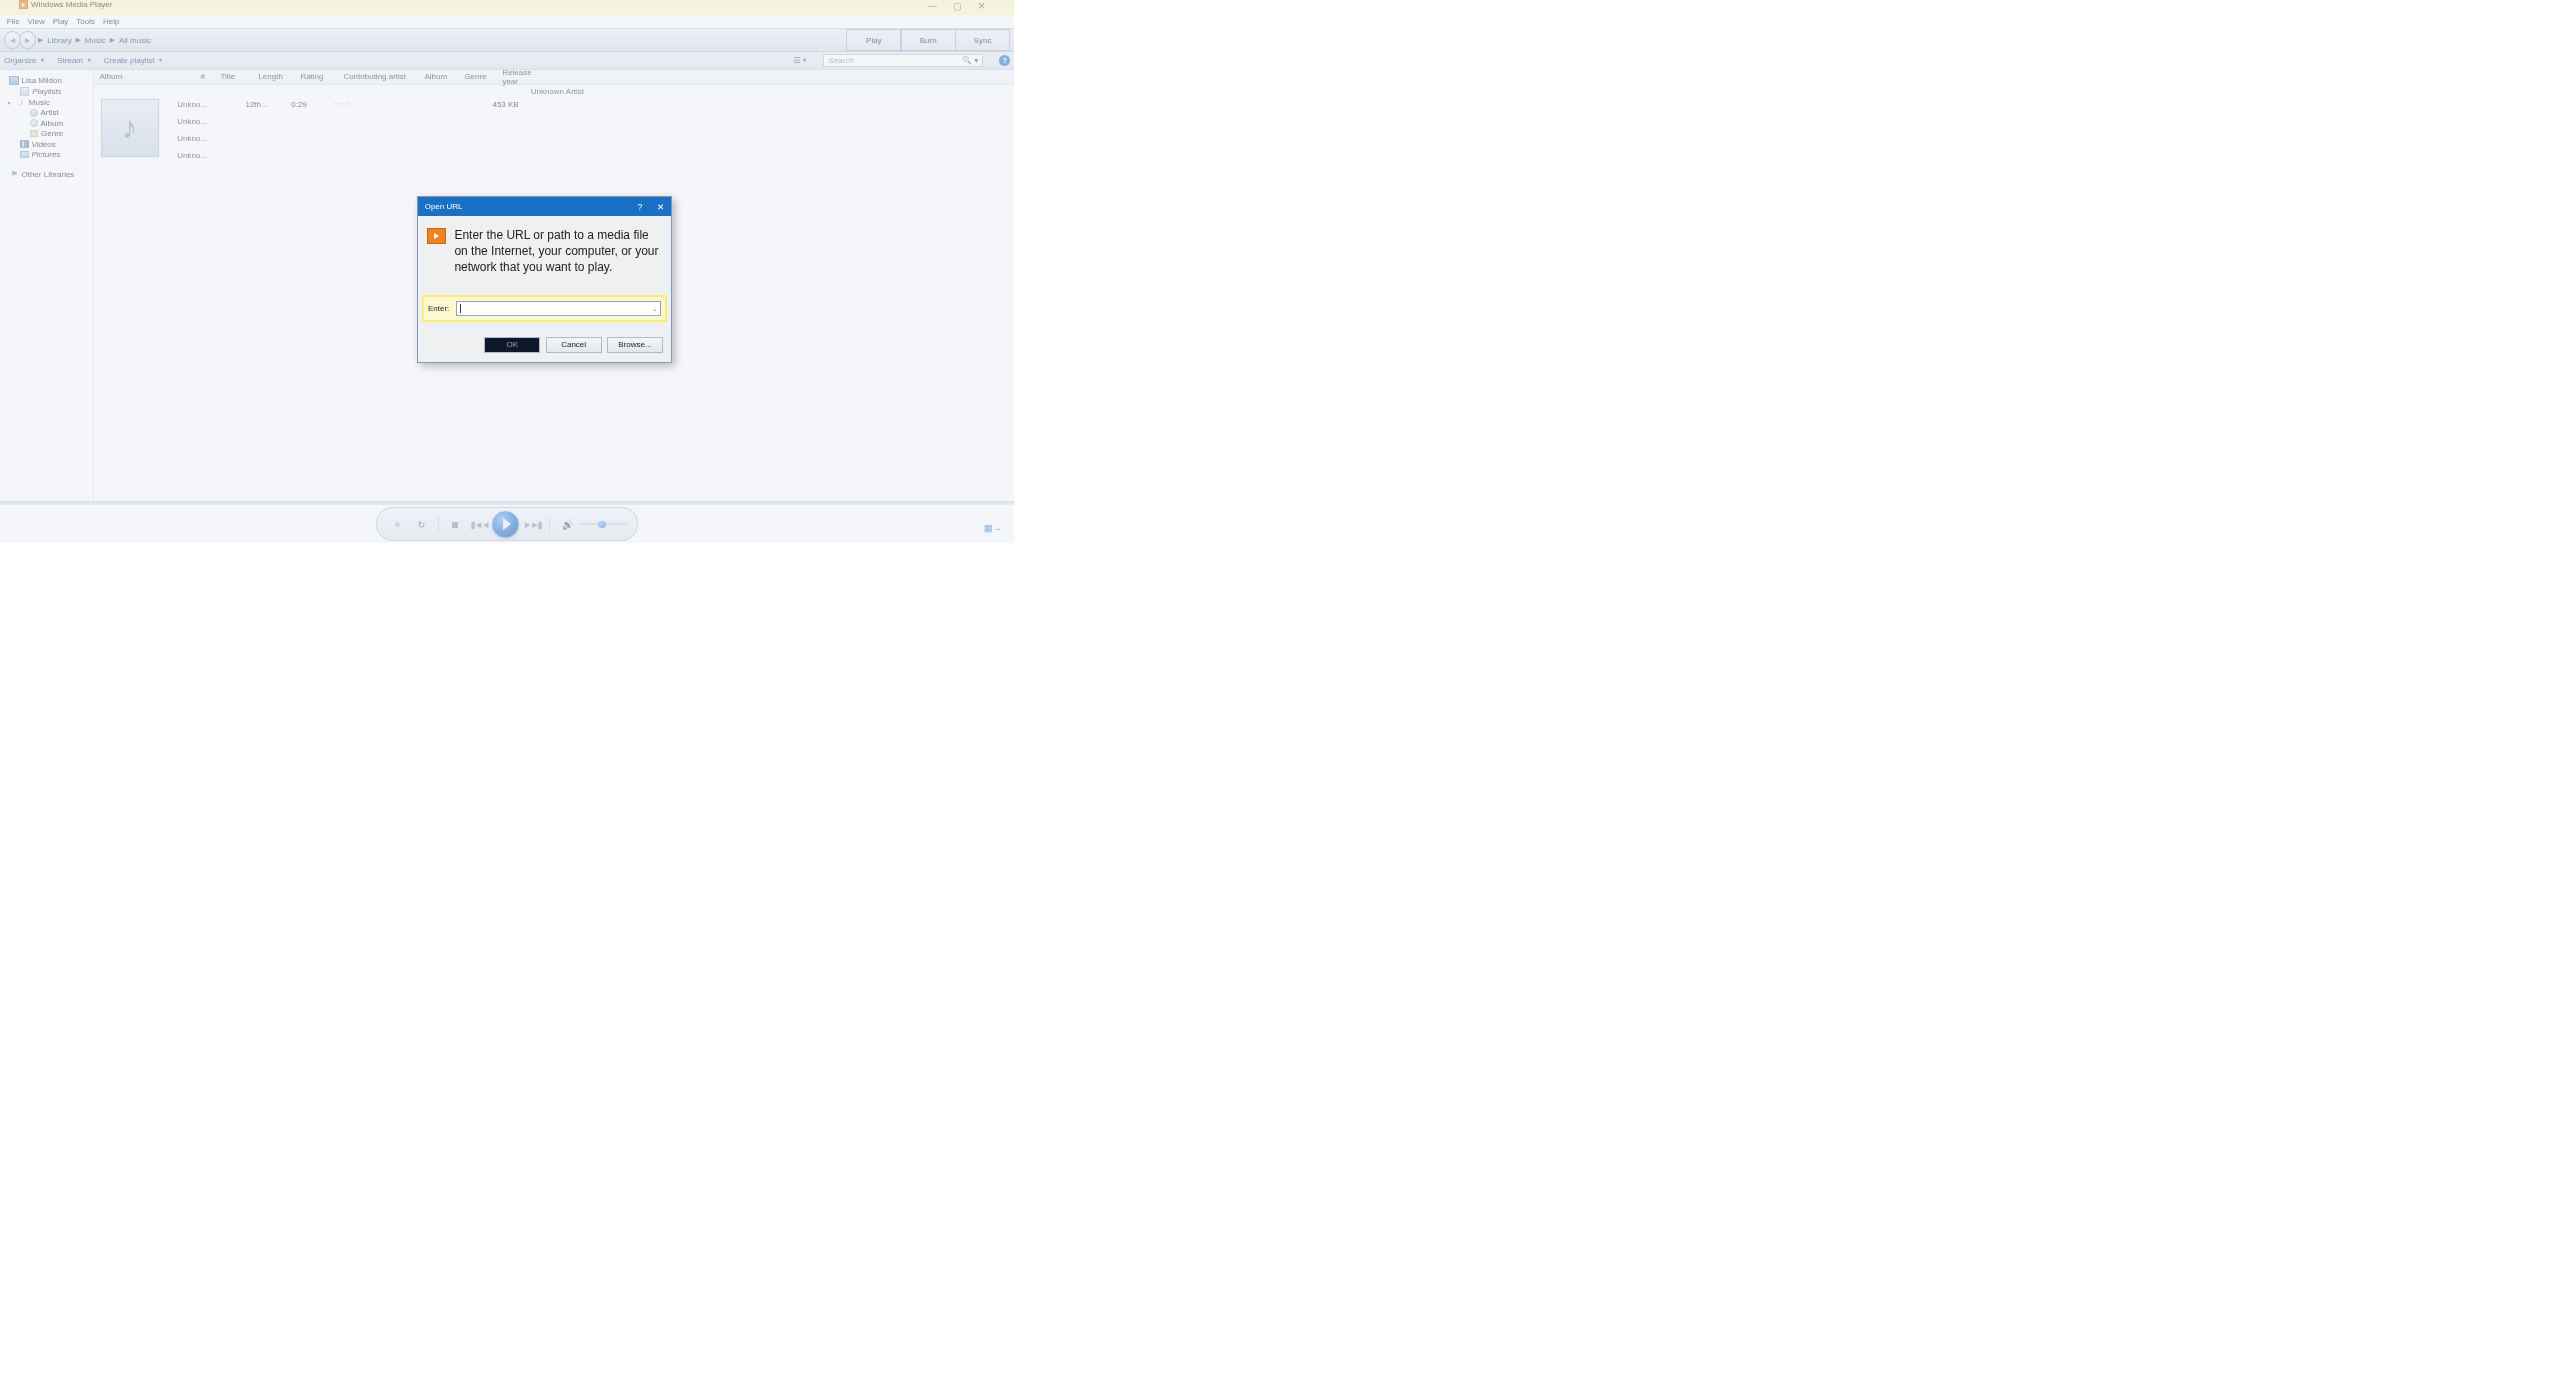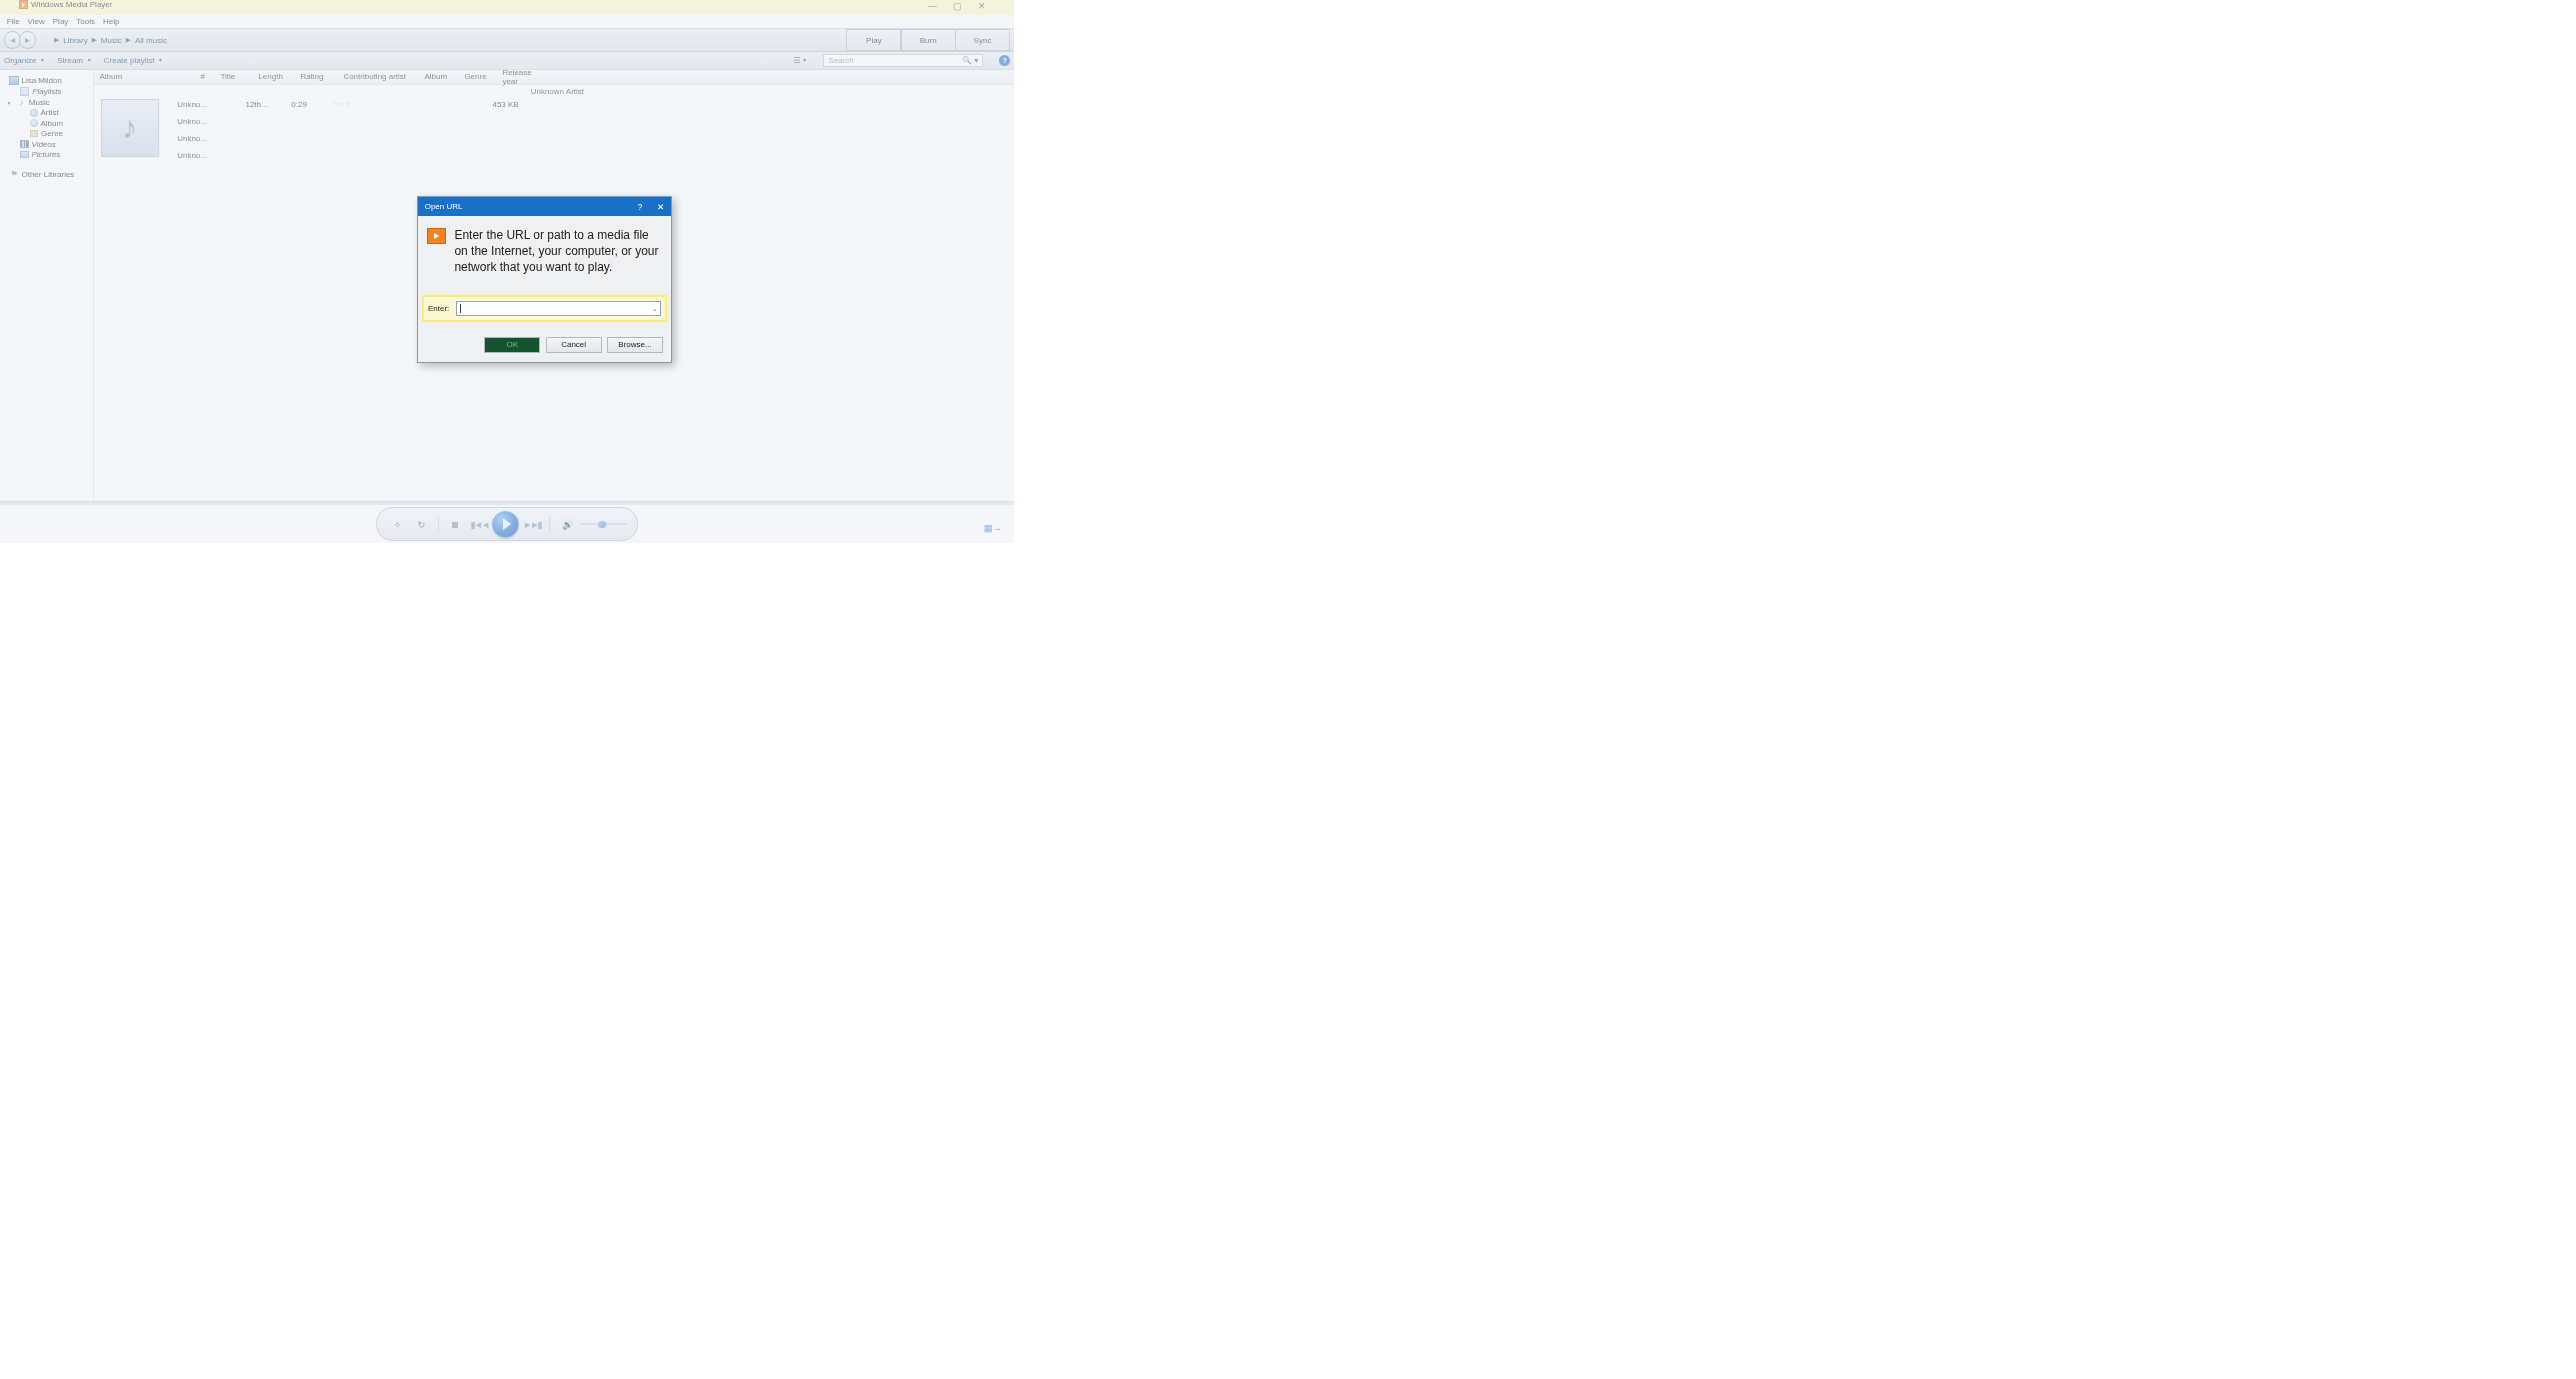--- a/index.html
+++ b/index.html
@@ -16,21 +16,21 @@
 
 
 .menubar { height: 13.4px; padding: 0 2.7px; display:flex; gap:0; align-items:center; background:#fff;}
 .menubar span { padding: 1.3px 4px; }
 
 
 .navbar { height: 24px; background: linear-gradient(#eef2f7, #d6dde7); border-top:0.7px solid #c7d0db; border-bottom:0.7px solid #b7c0cc; display:flex; align-items:center; padding: 0 4px; }
 .navbtns { display:flex; gap:-2.7px; }
 .navcircle { width:17.4px; height:17.4px; border:0.7px solid #8fa0b5; border-radius:50%; background:linear-gradient(#f5f9ff,#d7e0eb); display:flex; align-items:center; justify-content:center; color:#6d84a1; }
 .navcircle.fwd { margin-left:-2.7px; }
-.breadcrumb { margin-left: 18px; display:flex; align-items:center; gap:4px; color:#15385d; }
+.breadcrumb { margin-left: 2px; display:flex; align-items:center; gap:4px; color:#15385d; }
 .breadcrumb .sep { color:#4a5a6e; font-size:6.7px;}
 .tabs-right { margin-left:auto; display:flex; }
 .tabs-right .rtab { width:55px; height:21.5px; border:0.7px solid #a7b4c5; background:linear-gradient(#f0f3f8,#dee4ed); display:flex; align-items:center; justify-content:center; margin-left:-0.7px;}
 .tabs-right .rtab:first-child{ margin-left:0;}
 
 
 .toolbar { height:17.4px; background:linear-gradient(#e9edf3,#dde3ec); border-bottom:0.7px solid #c7d0db; display:flex; align-items:center; padding:0 4px; gap:12px;}
 .tbtn { display:flex; align-items:center; gap:3.4px; color:#174073;}
 .tarrow { font-size:5.4px; color:#2b5b92;}
 .toolbar .spacer { flex:1; }
@@ -94,21 +94,21 @@
 .dlg-body { padding:10.7px 9.4px 6.7px 9.4px; display:flex; gap:8px;}
 .dlg-icon { width:19px; height:16px; background:#f58220; border:0.7px solid #c66a14; display:flex; align-items:center; justify-content:center; flex-shrink:0; margin-top:1.3px;}
 .dlg-icon::before{content:''; width:0;height:0;border-left:5.4px solid #fff;border-top:3.4px solid transparent;border-bottom:3.4px solid transparent;}
 .dlg-msg { font-size:12px; color:#222; line-height:1.35;}
 .dlg-open { margin:13.4px 4px 5.4px 4px; padding:4px 4px; border:2px solid #f8ec7a; background:#fdf8d0; display:flex; align-items:center; gap:6.7px;}
 .dlg-open label{ font-size:8px;}
 .dlg-open .combo { flex:1; height:14.8px; background:#fff; border:0.7px solid #8fa4bd; display:flex; align-items:center; padding:0 2.7px;}
 .dlg-open .combo .caret{ margin-left:auto; font-size:6px; color:#4a5a6e;}
 .dlg-foot { display:flex; justify-content:flex-end; gap:5.4px; padding:9.4px 8px 9.4px;}
 .dbtn { width:56px; height:16px; border:0.7px solid #b1b9c3; background:linear-gradient(#f4f6f8,#e3e7ec); font-size:8px; display:flex;align-items:center;justify-content:center;}
-.dbtn.disabled{ color:#9ba3ae; background:#14532d;}
+.dbtn.disabled{ color:#9ba3ae; background:#0f172a;}
 </style>
 </head>
 <body>
 
 <div class="titlebar">
   <span class="appicon"></span>
   <span>Windows Media Player</span>
   <div class="winbtns">
     <span>—</span>
     <span>▢</span>

